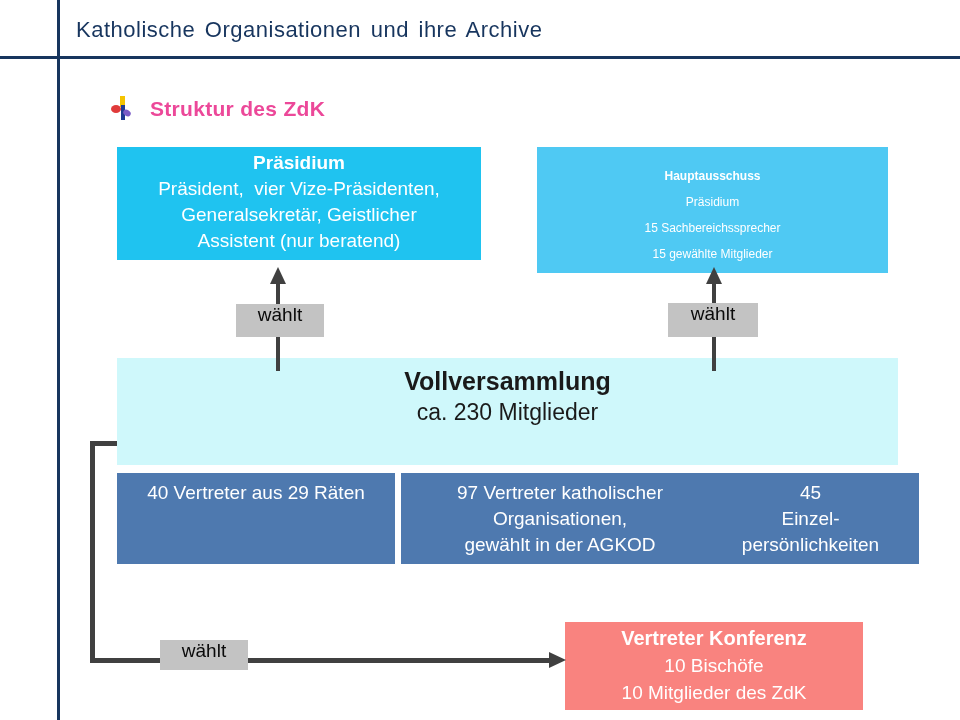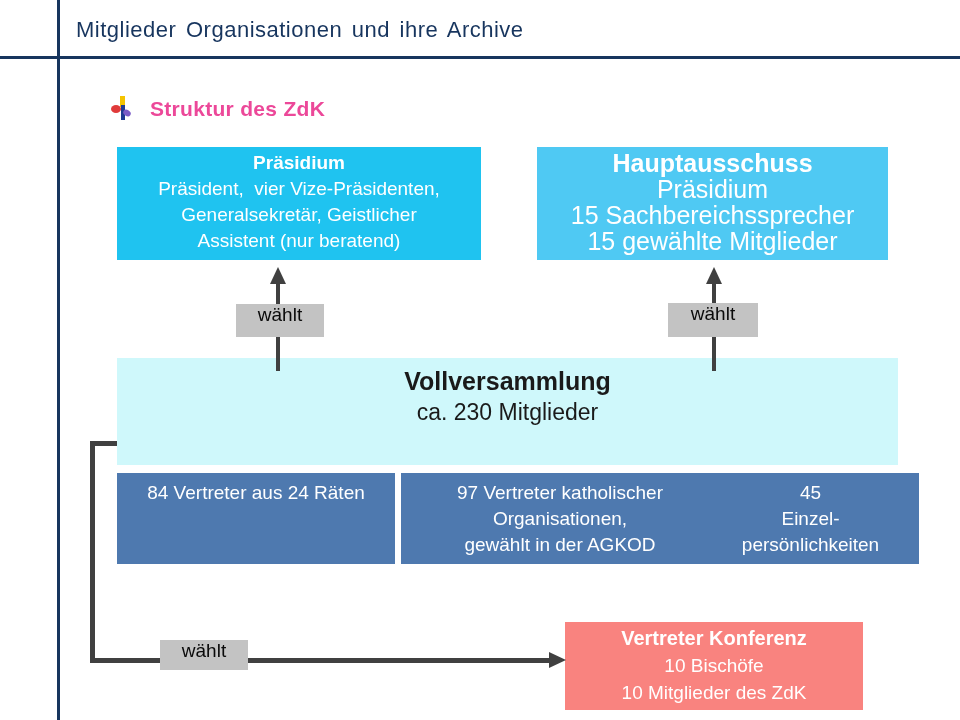--- a/index.html
+++ b/index.html
@@ -20,21 +20,21 @@
   .bullet { width:24px; height:26px; display:inline-block; }
   .heading { font-size:21px; font-weight:bold; color:#ec4899; letter-spacing:0.3px; }
 
   .box { position:absolute; text-align:center; color:#ffffff; }
   .box .title { font-weight:bold; display:block; }
   .box .line { display:block; white-space:pre-wrap; }
 
   .praesidium { left:117px; top:147px; width:364px; height:110px; background:#1FC3F0;
                 font-size:19px; line-height:26px; padding-top:3px; }
   .hauptausschuss { left:537px; top:147px; width:351px; height:110px; background:#4FC9F3;
-                    font-size:25px; line-height:26px; padding-top:3px; }
+                    font-size:12px; line-height:26px; padding-top:16px; }
 
   .vollversammlung { left:117px; top:358px; width:781px; height:100px; background:#CFF8FB;
                      color:#1a1a1a; padding-top:7px; }
   .vollversammlung .title { font-size:25px; line-height:32px; }
   .vollversammlung .line { font-size:23px; line-height:30px; }
 
   .delegate { top:473px; height:84px; background:#4E79AF; font-size:19px; line-height:26px; padding-top:7px; }
   .delegate1 { left:117px; width:278px; }
   .delegate2 { left:401px; width:318px; }
   .delegate3 { left:681px; width:217px;padding-left:21px; }
@@ -73,21 +73,21 @@
   }
 </style>
 </head>
 <body>
 
 <div class="slide">
 
   <div class="vline"></div>
   <div class="hline"></div>
 
-  <div class="header-title">Mitglieder Organisationen und ihre Archive</div>
+  <div class="header-title">Katholische Organisationen und ihre Archive</div>
 
   <div class="heading-row">
     <span class="bullet">
       <svg width="24" height="26" viewBox="0 0 24 26" xmlns="http://www.w3.org/2000/svg">
         <rect x="10" y="0" width="5" height="11" fill="#F5C400"></rect>
         <ellipse cx="6" cy="13" rx="5" ry="4" fill="#E03A3A"></ellipse>
         <rect x="11" y="9" width="4" height="15" fill="#1F3A93"></rect>
         <ellipse cx="17" cy="17" rx="4" ry="3" fill="#7A5BC7" transform="rotate(35 17 17)"></ellipse>
       </svg>
     </span>
@@ -119,21 +119,21 @@
   <div class="waehlt waehlt-right">
     <span>wählt</span>
   </div>
 
   <div class="box vollversammlung">
     <span class="title">Vollversammlung</span>
     <span class="line">ca. 230 Mitglieder</span>
   </div>
 
   <div class="box delegate delegate1">
-    <span class="line">84 Vertreter aus 24 Räten</span>
+    <span class="line">40 Vertreter aus 29 Räten</span>
   </div>
   <div class="box delegate delegate2">
     <span class="line">97 Vertreter katholischer</span>
     <span class="line">Organisationen,</span>
     <span class="line">gewählt in der AGKOD</span>
   </div>
   <div class="box delegate delegate3">
     <span class="line">45</span>
     <span class="line">Einzel-</span>
     <span class="line">persönlichkeiten</span>

